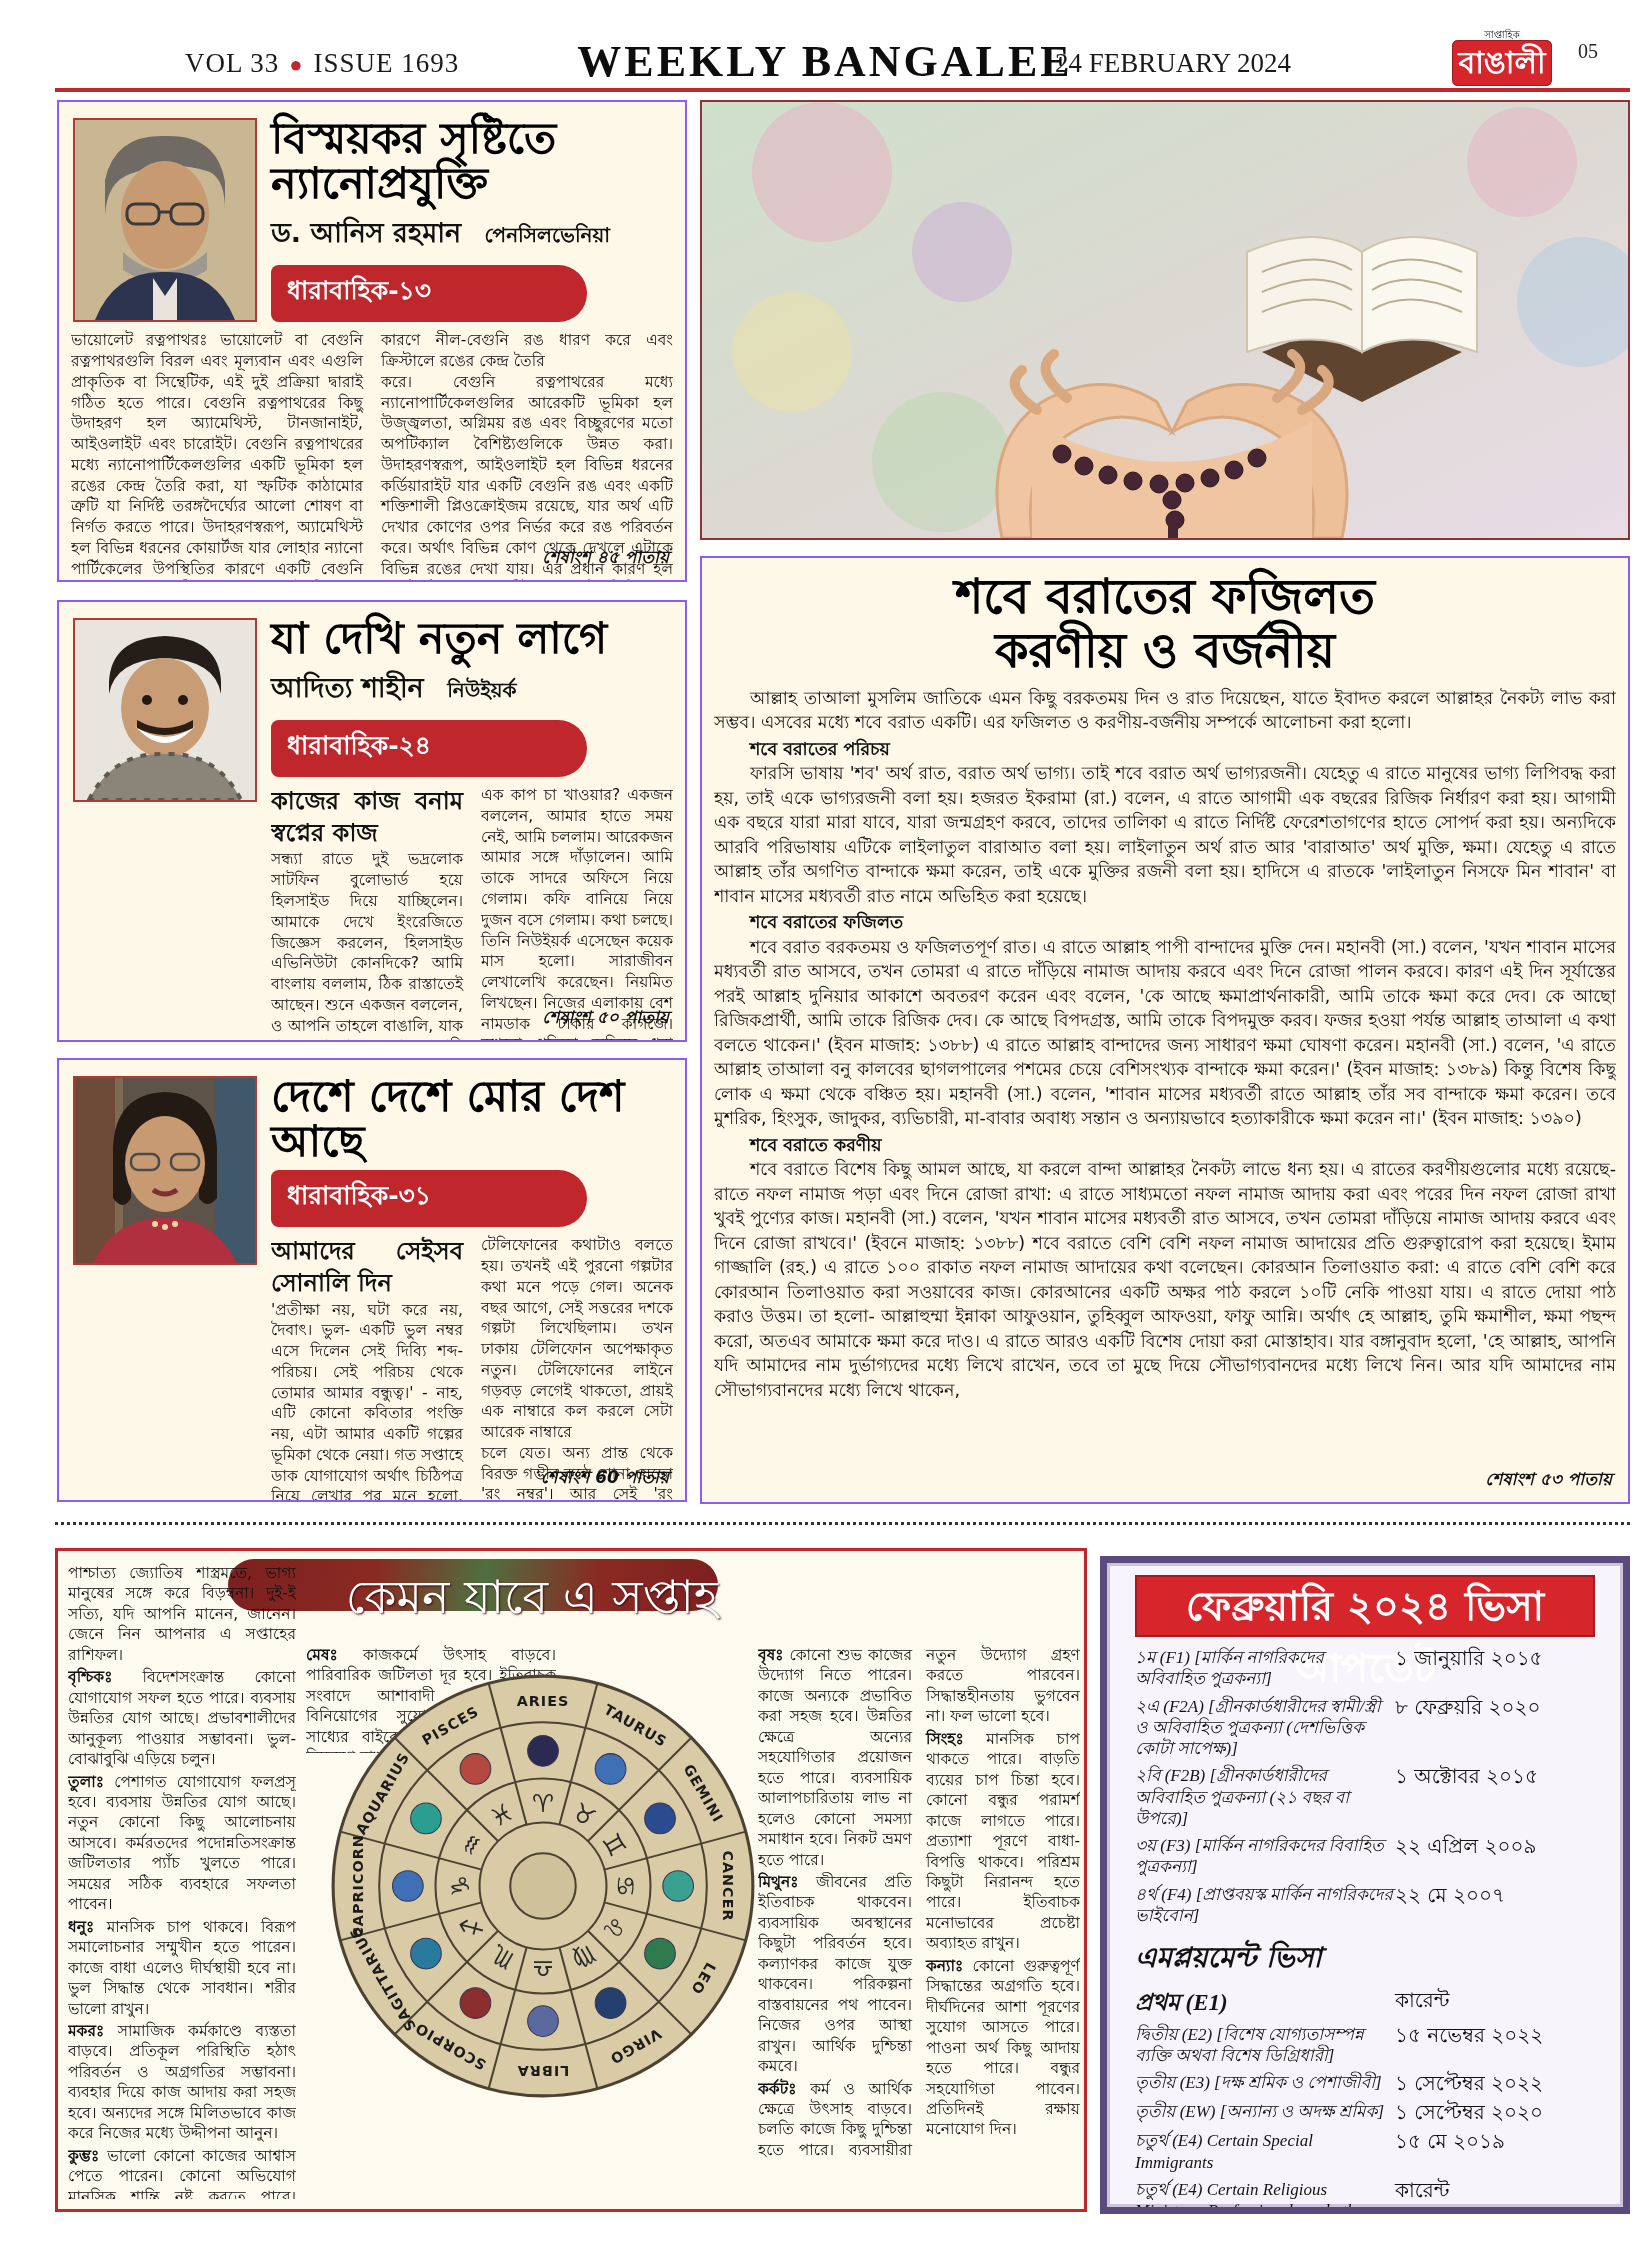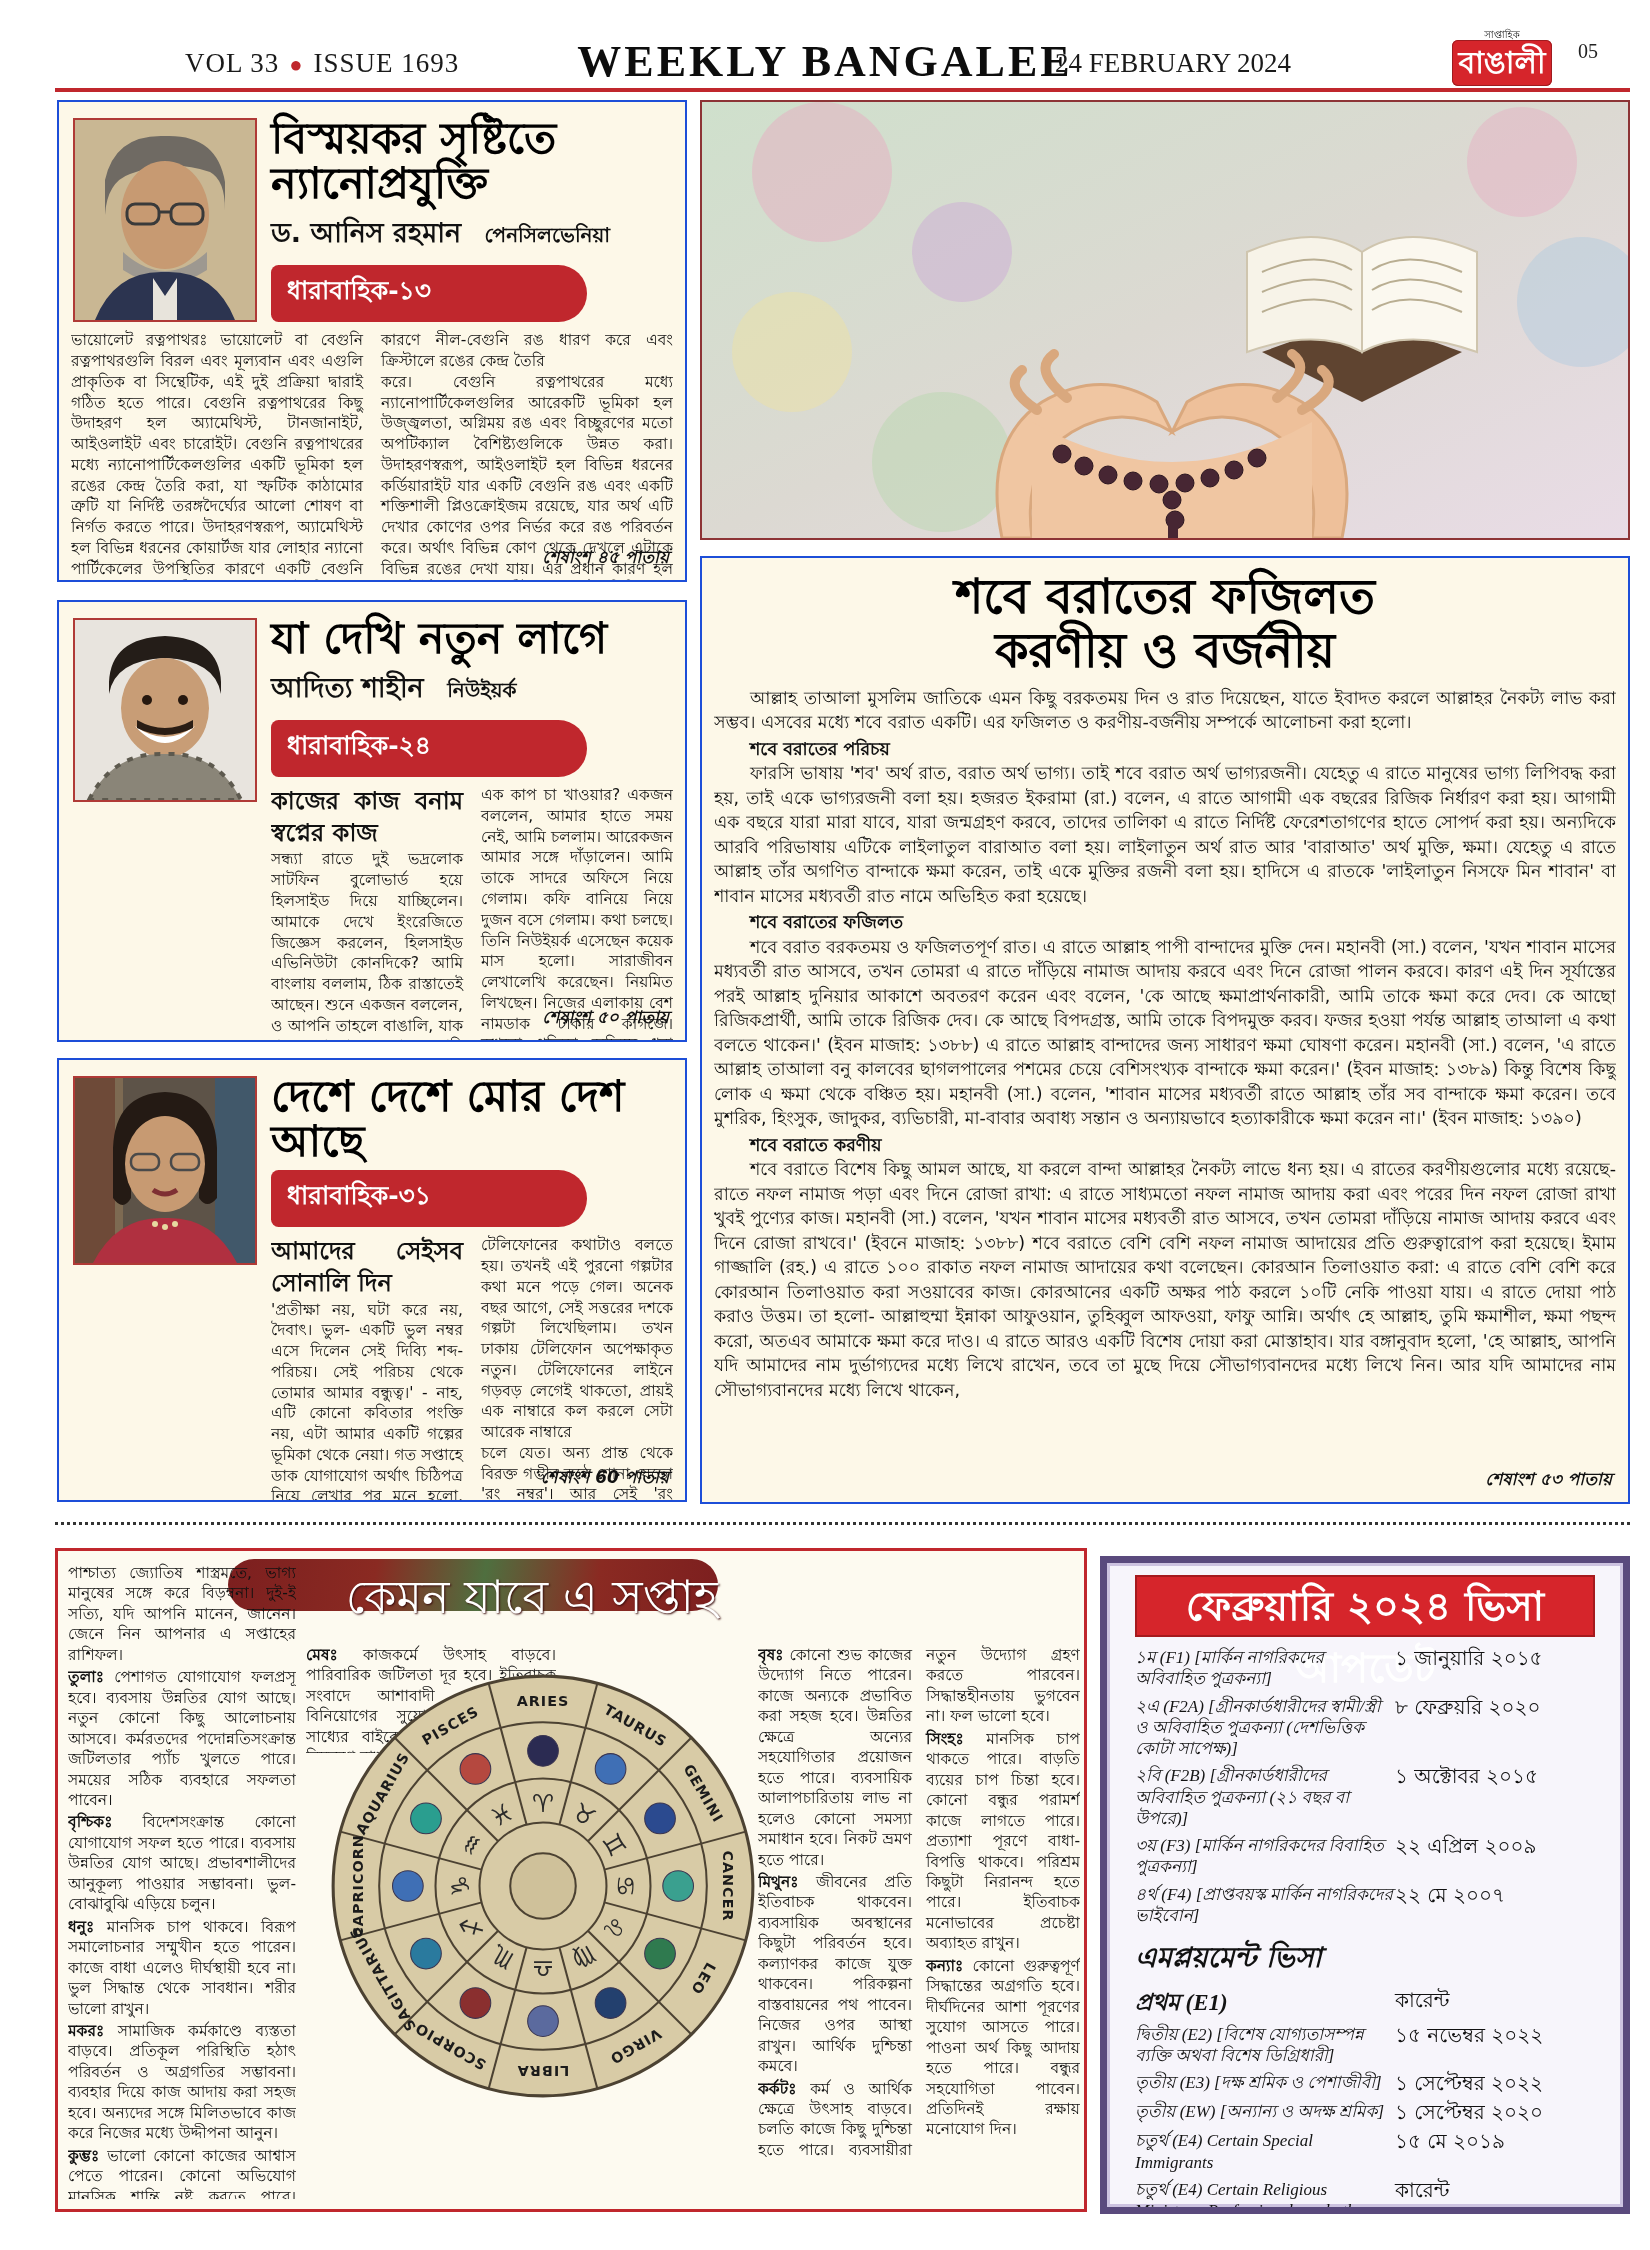--- a/index.html
+++ b/index.html
@@ -12,21 +12,21 @@
   .mast .title{position:absolute;left:50%;transform:translateX(-50%);top:36px;font-family:"Liberation Serif",serif;
                font-size:44px;font-weight:600;letter-spacing:3px;color:#0d0d0d;white-space:nowrap;}
   .mast .date{position:absolute;left:1055px;top:48px;font-family:"Liberation Serif",serif;font-size:27px;color:#1a1a1a;}
   .logo{position:absolute;left:1452px;top:30px;width:100px;height:60px;}
   .logo .logo-top{font-size:10px;color:#222;text-align:center;line-height:10px;}
   .logo .logo-red{background:#d6252b;color:#fff;border-radius:6px;font-weight:bold;font-size:30px;
                   text-align:center;height:46px;line-height:46px;box-shadow:0 0 0 1px #9f1b1f inset;}
   .pageno{position:absolute;left:1578px;top:40px;font-family:"Liberation Serif",serif;font-size:20px;color:#222;}
   .rule{position:absolute;left:55px;top:88px;width:1575px;height:4px;background:#c0272d;}
   
-  .abox{position:absolute;background:#fdf8e8;border:2px solid #1d4ed8;box-sizing:border-box;padding:10px 12px;overflow:hidden;}
+  .abox{position:absolute;background:#fdf8e8;border:2px solid #8b5cf6;box-sizing:border-box;padding:10px 12px;overflow:hidden;}
   .art-head{position:relative;}
   .photo{float:left;width:180px;height:200px;border:2px solid #b03a36;margin:2px 14px 6px 2px;}
   .hgroup{margin-left:200px;}
   .headline{font-size:43px;line-height:1.05;font-weight:bold;color:#000;margin:4px 0 6px 0;}
   .byline{font-size:27px;font-weight:bold;color:#111;margin:2px 0 8px 0;}
   .byline .loc{font-size:20px;font-weight:bold;margin-left:14px;}
   .badge{display:inline-block;background:#c0272d;color:#fff;font-weight:bold;font-size:25px;
          padding:6px 60px 8px 16px;border-radius:8px 30px 30px 8px;min-width:240px;}
   .bcols{column-count:2;column-gap:18px;text-align:justify;font-size:15.5px;line-height:1.34;margin-top:8px;overflow:hidden;}
   .bcols p{margin:0;}
@@ -236,22 +236,22 @@
     <div class="more">শেষাংশ ৫৩ পাতায়</div>
   </div>
 
   <div class="dotted"></div>
 
   <div class="horo">
     <div class="h-banner">কেমন যাবে এ সপ্তাহ</div>
 
     <div class="h-col1">
       <p>পাশ্চাত্য জ্যোতিষ শাস্ত্রমতে, ভাগ্য মানুষের সঙ্গে করে বিড়ম্বনা। দুই-ই সত্যি, যদি আপনি মানেন, জানেন। জেনে নিন আপনার এ সপ্তাহের রাশিফল।</p>
+      <p class="h-entry"><b>বৃশ্চিকঃ</b> <span>বিদেশসংক্রান্ত কোনো যোগাযোগ সফল হতে পারে। ব্যবসায় উন্নতির যোগ আছে। প্রভাবশালীদের আনুকূল্য পাওয়ার সম্ভাবনা। ভুল-বোঝাবুঝি এড়িয়ে চলুন।</span></p>
       <p class="h-entry"><b>তুলাঃ</b> <span>পেশাগত যোগাযোগ ফলপ্রসূ হবে। ব্যবসায় উন্নতির যোগ আছে। নতুন কোনো কিছু আলোচনায় আসবে। কর্মরতদের পদোন্নতিসংক্রান্ত জটিলতার প্যাঁচ খুলতে পারে। সময়ের সঠিক ব্যবহারে সফলতা পাবেন।</span></p>
-      <p class="h-entry"><b>বৃশ্চিকঃ</b> <span>বিদেশসংক্রান্ত কোনো যোগাযোগ সফল হতে পারে। ব্যবসায় উন্নতির যোগ আছে। প্রভাবশালীদের আনুকূল্য পাওয়ার সম্ভাবনা। ভুল-বোঝাবুঝি এড়িয়ে চলুন।</span></p>
       <p class="h-entry"><b>ধনুঃ</b> <span>মানসিক চাপ থাকবে। বিরূপ সমালোচনার সম্মুখীন হতে পারেন। কাজে বাধা এলেও দীর্ঘস্থায়ী হবে না। ভুল সিদ্ধান্ত থেকে সাবধান। শরীর ভালো রাখুন।</span></p>
       <p class="h-entry"><b>মকরঃ</b> <span>সামাজিক কর্মকাণ্ডে ব্যস্ততা বাড়বে। প্রতিকূল পরিস্থিতি হঠাৎ পরিবর্তন ও অগ্রগতির সম্ভাবনা। ব্যবহার দিয়ে কাজ আদায় করা সহজ হবে। অন্যদের সঙ্গে মিলিতভাবে কাজ করে নিজের মধ্যে উদ্দীপনা আনুন।</span></p>
       <p class="h-entry"><b>কুম্ভঃ</b> <span>ভালো কোনো কাজের আশ্বাস পেতে পারেন। কোনো অভিযোগ মানসিক শান্তি নষ্ট করতে পারে। প্রত্যাশিত অর্থলাভ বিলম্ব হবে। চাপ থাকলেও কিছু ইতিবাচক পরিস্থিতিতে আপনাকে ধৈর্যশীল ও সহিষ্ণু হতে হবে।</span></p>
 
     </div>
 
     <div class="h-mid">
       <p class="h-entry"><b>মেষঃ</b> <span>কাজকর্মে উৎসাহ বাড়বে। পারিবারিক জটিলতা দূর হবে। ইতিবাচক সংবাদে আশাবাদী হবেন। যৌথ বিনিয়োগের সুযোগ আসতে পারে। সাধ্যের বাইরে কিছু করবেন না। মন নিয়ন্ত্রণে রাখুন। সুস্থ থাকুন।</span></p>
     </div>
 

